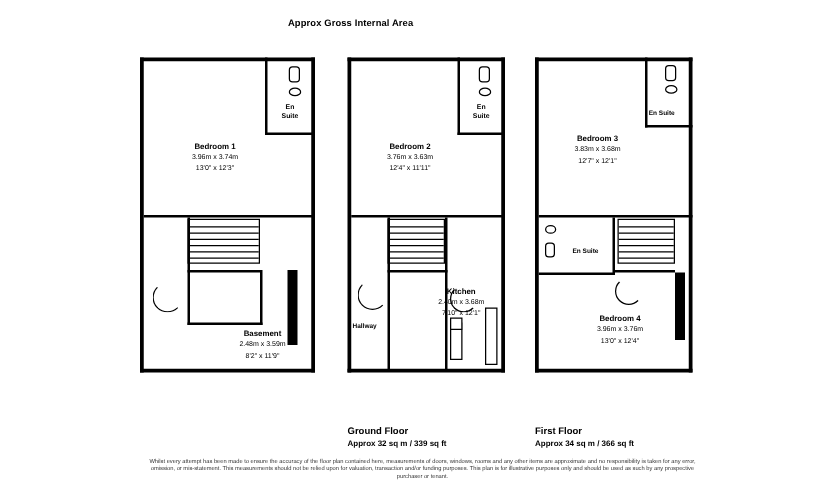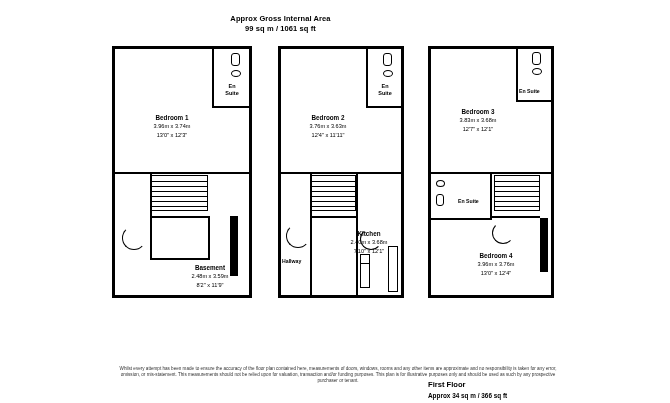--- a/index.html
+++ b/index.html
@@ -61,21 +61,21 @@
   .caption {
     position: absolute;
     top: 339px;
     font-size: 7.2px;
     line-height: 11px;
   }
   .caption .t { font-weight: bold; font-size: 7.6px; }
   .caption .s { font-weight: bold; font-size: 6.4px; }
   #cap-lower { left: 117px; }
   #cap-ground { left: 278px; }
-  #cap-first  { left: 428px; margin-top: 40px; }
+  #cap-first  { left: 428px; }
 
   .disclaimer {
     position: absolute;
     left: 118px;
     top: 366px;
     width: 440px;
     font-size: 4.6px;
     line-height: 6.2px;
     text-align: center;
     color: #333333;
@@ -113,21 +113,20 @@
     border-top-color: transparent;
   }
 </style>
 </head>
 <body>
 
 <div class="plan-root">
 
   <div class="hdr">
     <div>Approx Gross Internal Area</div>
-    <div>99 sq m / 1061 sq ft</div>
   </div>
 
   <div class="floor" id="floor-lower" style="width:140px;height:252px;">
 
     <div class="wall" style="left:0;top:0;width:140px;height:3px;"></div>
     <div class="wall" style="left:0;top:249px;width:140px;height:3px;"></div>
     <div class="wall" style="left:0;top:0;width:3px;height:252px;"></div>
     <div class="wall" style="left:137px;top:0;width:3px;height:252px;"></div>
 
     <div class="wall" style="left:100px;top:0;width:2px;height:62px;"></div>
@@ -261,20 +260,24 @@
     <div class="door-arc" style="left:64px;top:176px;width:20px;height:20px;"></div>
     <div class="wall" style="left:112px;top:172px;width:8px;height:54px;"></div>
 
     <div class="room-label" style="left:28px;top:206px;width:80px;">
       <span class="nm">Bedroom 4</span><br>
       <span class="dm">3.96m x 3.76m</span><br>
       <span class="dm">13'0" x 12'4"</span>
     </div>
   </div>
 
+  <div class="caption" id="cap-ground">
+    <div class="t">Ground Floor</div>
+    <div class="s">Approx 32 sq m / 339 sq ft</div>
+  </div>
   <div class="caption" id="cap-first">
     <div class="t">First Floor</div>
     <div class="s">Approx 34 sq m / 366 sq ft</div>
   </div>
 
   <div class="disclaimer">Whilst every attempt has been made to ensure the accuracy of the floor plan contained here, measurements of doors, windows, rooms and any other items are approximate and no responsibility is taken for any error, omission, or mis-statement. This measurements should not be relied upon for valuation, transaction and/or funding purposes. This plan is for illustrative purposes only and should be used as such by any prospective purchaser or tenant.</div>
 
 </div>
 
 </body></html>

